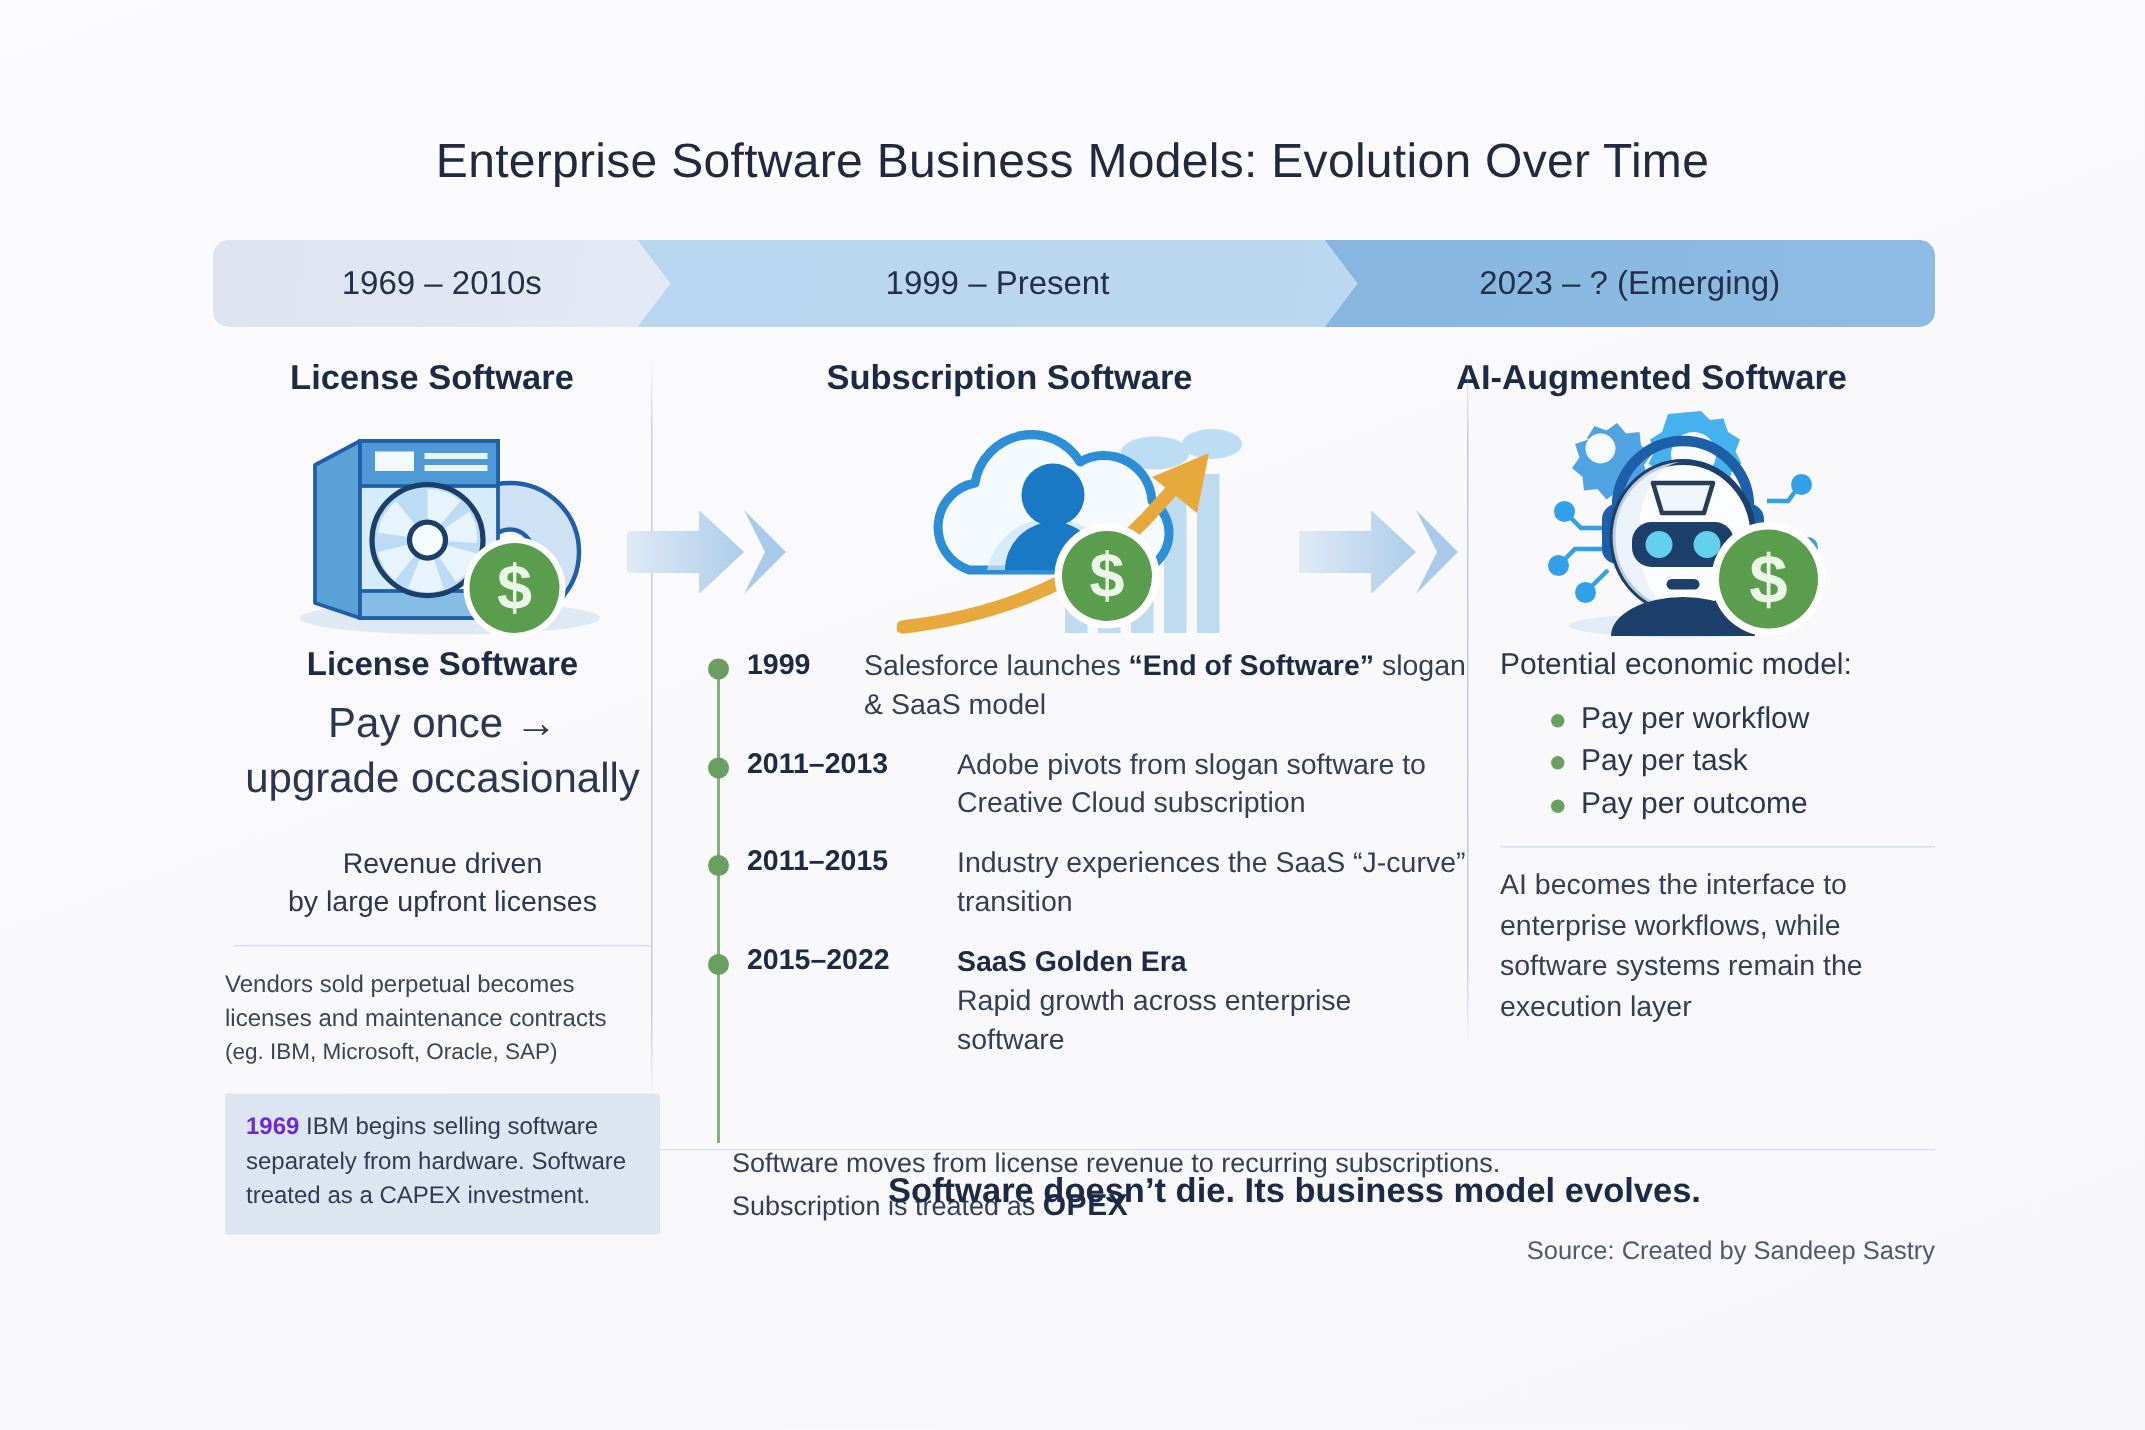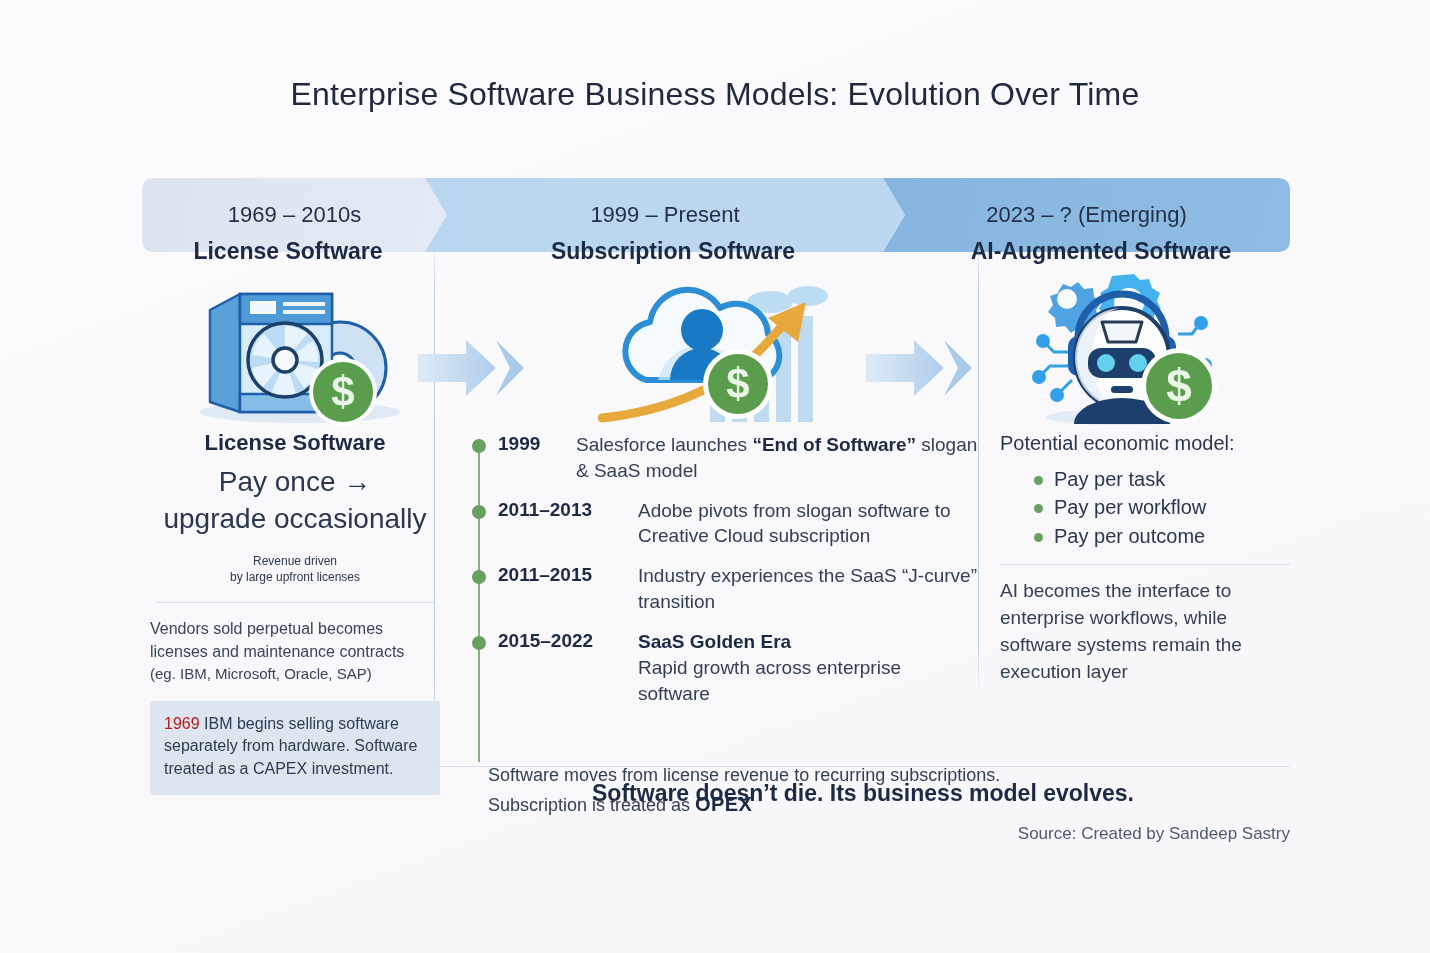--- a/index.html
+++ b/index.html
@@ -11,37 +11,36 @@
   }
   .page {
     position: relative;
     width: 1430px; height: 953px;
     background: linear-gradient(160deg,#fcfbfd 0%,#f9f8fb 45%,#f7f6f9 100%);
   }
 
   
   .title {
     position: absolute;
-    left: 0; right: 0; top: 76px;
+    left: 0; right: 0; top: 89px;
     text-align: center;
     font-size: 32px;
     font-weight: 400;
     letter-spacing: .2px;
     color: #20293f;
   }
 
   
   .banner {
     position: absolute;
     left: 142px; top: 160px;
-    width: 1148px; height: 74px;
+    width: 1148px; height: 58px;
     display: flex;
     border-radius: 10px;
     overflow: hidden;
-    margin-top: 18px;
   }
   .banner-seg {
     position: relative;
     display: flex;
     align-items: center;
     justify-content: center;
     font-size: 22px;
     color: #243049;
     height: 100%;
   }
@@ -78,35 +77,35 @@
   .illus { position: absolute; }
 
   
   .conn { position: absolute; top: 340px; height: 56px; }
   .conn svg { display: block; }
 
   
   .left-col { position: absolute; left: 150px; top: 430px; width: 290px; text-align: center; }
   .lc-title { font-size: 22px; font-weight: 700; color: #1d2a45; }
   .lc-sub { font-size: 28px; color: #2b3750; line-height: 1.32; margin-top: 8px; }
-  .lc-sub2 { font-size: 12px; color: #2b3750; line-height: 1.32; margin-top: 16px; }
+  .lc-sub2 { font-size: 19px; color: #2b3750; line-height: 1.32; margin-top: 26px; }
   .lc-rule { height: 1px; background: #d7dfea; margin: 16px 6px 14px; }
   .lc-body { font-size: 16px; color: #3a4559; line-height: 1.45; text-align: left; }
   .lc-body .eg { font-size: 15px; }
   .lc-note {
     margin-top: 16px;
     background: #dde5f1;
     padding: 12px 14px 14px;
     font-size: 16px;
     color: #2f3b52;
     line-height: 1.42;
     text-align: left;
     border-radius: 2px;
   }
-  .lc-note b { font-weight: 400; color: #b91c1c; }
+  .lc-note b { font-weight: 700; color: #6d28d9; }
 
   
   .timeline { position: absolute; left: 468px; top: 432px; width: 510px; }
   .tl-line {
     position: absolute; left: 10px; top: 14px;
     width: 2px; height: 316px;
     background: #86b07f;
   }
   .tl-item { position: relative; display: flex; margin-bottom: 14px; padding-left: 30px; }
   .tl-dot {
@@ -387,22 +386,22 @@
   <div class="mid-foot">
     <p>Software moves from license revenue to recurring subscriptions.</p>
     <p>
       <span>Subscription is treated as </span><span class="opex">OPEX</span>
     </p>
   </div>
 
   <div class="right-col">
     <div class="rc-title">Potential economic model:</div>
     <ul class="rc-list">
+      <li>Pay per workflow</li>
       <li>Pay per task</li>
-      <li>Pay per workflow</li>
       <li>Pay per outcome</li>
     </ul>
     <div class="rc-rule"></div>
     <div class="rc-body">AI becomes the interface to enterprise workflows, while software systems remain the execution layer</div>
   </div>
 
   <div class="foot-rule"></div>
   <div class="tagline">Software doesn’t die. Its business model evolves.</div>
   <div class="source">Source: Created by Sandeep Sastry</div>
 

